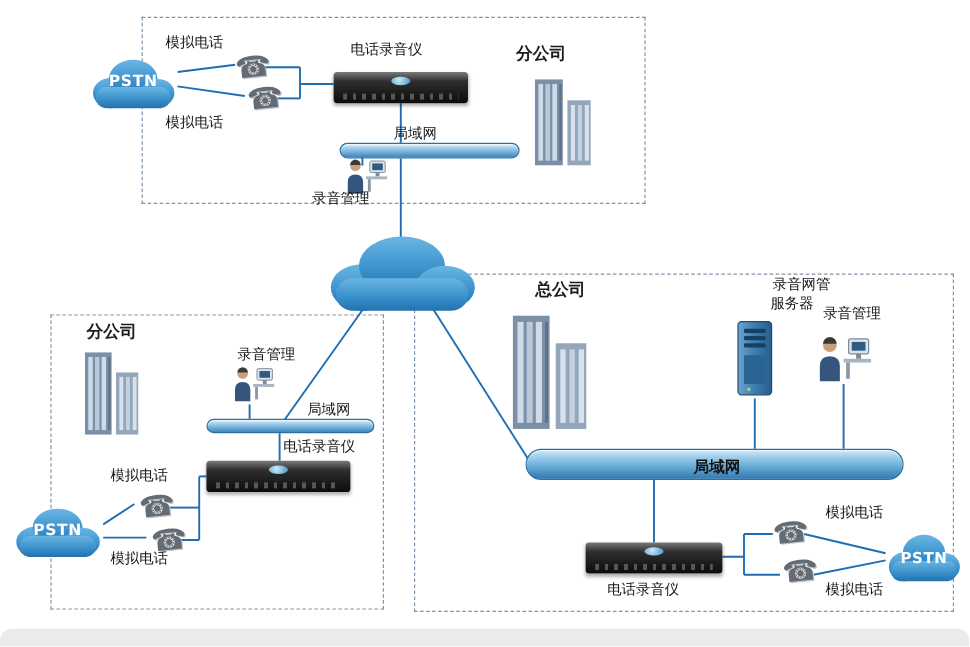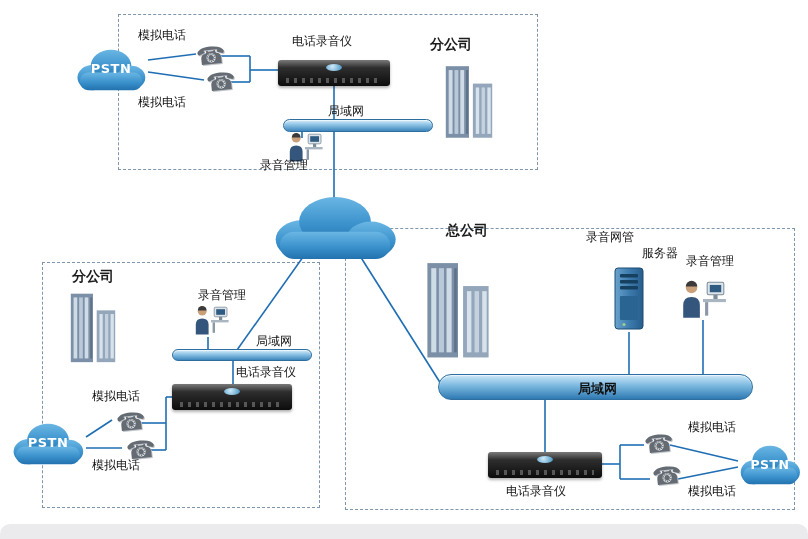--- a/index.html
+++ b/index.html
@@ -179,26 +179,26 @@
   <div class="lbl" style="left:92px;top:389px">模拟电话</div>
   <span class="phone" style="left:116px;top:410px">☎</span>
   <span class="phone" style="left:126px;top:438px">☎</span>
   <div class="lbl" style="left:92px;top:458px">模拟电话</div>
 
   <svg class="cloud-svg" style="left:8px;top:418px;width:80px;height:52px" viewBox="0 0 100 62" preserveAspectRatio="none">
       <use href="#sym-cloud" fill="url(#cloudGrad)"></use>
     </svg>
   <div class="cloud-text" style="left:8px;top:435px;width:80px">PSTN</div>
 
-  <div class="title" style="left:446px;top:222px">总公司</div>
+  <div class="title" style="left:446px;top:233px">总公司</div>
   <svg class="icon-svg" style="left:418px;top:258px;width:80px;height:102px" viewBox="0 0 60 80">
       <use href="#sym-buildings"></use>
     </svg>
 
-  <div class="lbl" style="left:586px;top:230px">录音网管</div>
+  <div class="lbl" style="left:644px;top:230px">录音网管</div>
   <div class="lbl" style="left:642px;top:246px">服务器</div>
   <svg class="icon-svg" style="left:612px;top:266px;width:34px;height:66px" viewBox="0 0 34 66">
       <use href="#sym-server"></use>
     </svg>
 
   <div class="lbl" style="left:686px;top:254px">录音管理</div>
   <svg class="icon-svg" style="left:678px;top:278px;width:50px;height:42px" viewBox="0 0 48 40">
       <use href="#sym-person"></use>
     </svg>
 

